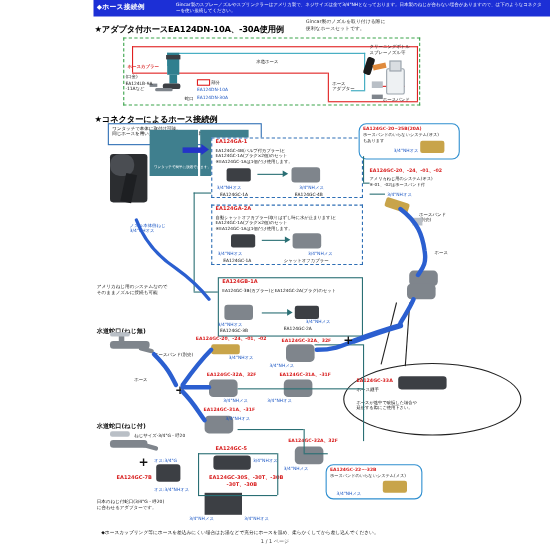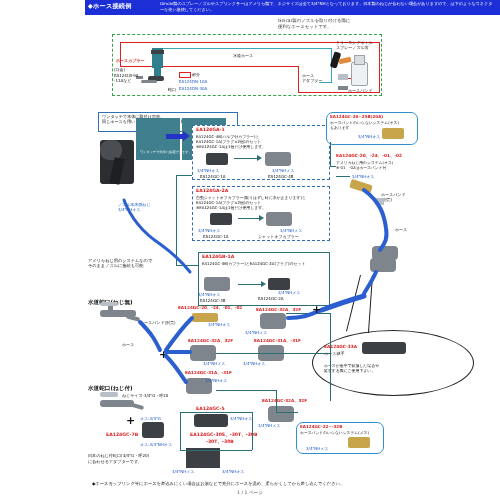--- a/index.html
+++ b/index.html
@@ -63,20 +63,21 @@
 </style>
 </head>
 <body>
 
 <div class="page">
 
   <div class="band"></div>
   <div class="band-title">◆ホース接続例</div>
   <div class="band-note">Gincar製のスプレーノズルやスプリンクラーはアメリカ製で、ネジサイズは全て3/4"NHとなっております。日本製のねじが合わない場合がありますので、は下のようなコネクターを使い接続してください。</div>
 
+  <div class="sec-title sec1">★アダプタ付ホースEA124DN-10A、-30A使用例</div>
   <div class="sec1-note" style="white-space:pre;">Gincar製のノズルを取り付ける際に
 便利なホースセットです。</div>
 
   <div class="frame1"></div>
 
   <div class="red-line" style="left:120px;top:42px;width:260px;height:1px;border-width:1px 0 0 0;"></div>
   <div class="red-line" style="left:120px;top:42px;width:1px;height:24px;border-width:0 0 0 1px;"></div>
   <div class="red-line" style="left:120px;top:66px;width:32px;height:1px;border-width:1px 0 0 0;"></div>
   <div class="red-line" style="left:160px;top:66px;width:138px;height:1px;border-width:1px 0 0 0;"></div>
   <div class="red-line" style="left:298px;top:66px;width:1px;height:26px;border-width:0 0 0 1px;"></div>
@@ -112,20 +113,21 @@
   <div style="position:absolute;left:179px;top:72px;width:10px;height:4px;border:1px solid #e02020;"></div>
   <div class="lbl lbl-b" style="left:179px;top:79px;">EA124DN-10A</div>
   <div class="lbl lbl-b" style="left:179px;top:86px;">EA124DN-30A</div>
   <div class="lbl lbl-t" style="left:336px;top:40px;">クリーニングボトル
 スプレーノズル等</div>
   <div class="lbl lbl-t" style="left:302px;top:73px;">ホース
 アダプター</div>
   <div class="lbl lbl-t" style="left:348px;top:88px;">ホースバンド</div>
   <div class="lbl lbl-t" style="left:168px;top:87px;">蛇口</div>
 
+  <div class="sec-title sec2">★コネクターによるホース接続例</div>
 
   <div class="callout"></div>
   <div class="callout-txt" style="white-space:pre;">ワンタッチで本体に取付け可能。
 同じホースを用い、他の本体に取り換える際にはとても便利です。</div>
   <div style="position:absolute;left:208px;top:132px;width:0;height:0;border-left:6px solid transparent;border-top:7px solid #2f6fb5;"></div>
 
   <div class="photo" style="left:100px;top:140px;width:34px;height:44px;background:#2b2d30;border-radius:3px;"></div>
   <div class="photo" style="left:100px;top:140px;width:22px;height:20px;background:#4a4d52;border-radius:9px;"></div>
   <div class="photo" style="left:112px;top:158px;width:10px;height:26px;background:#1d1f22;transform:rotate(12deg);"></div>
 

